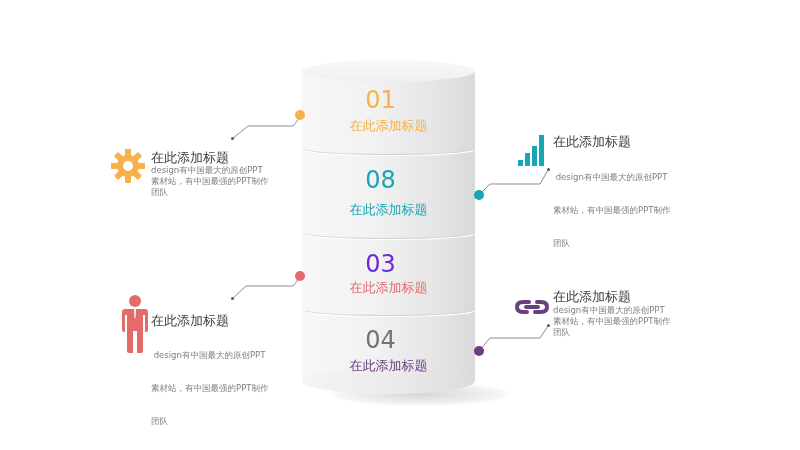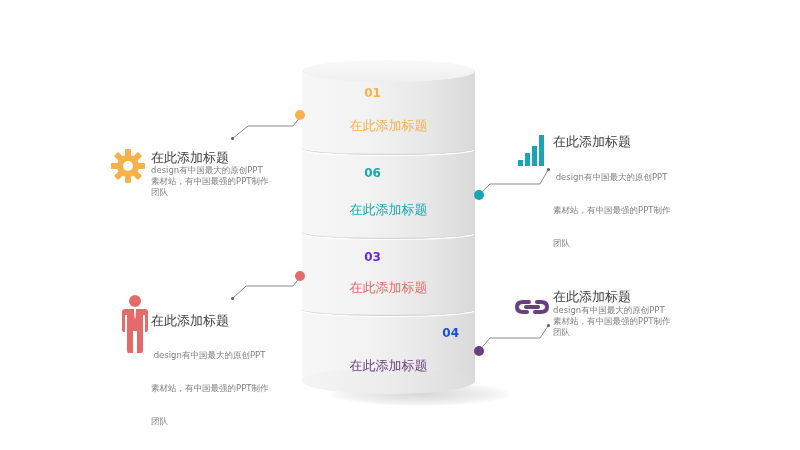--- a/index.html
+++ b/index.html
@@ -12,21 +12,21 @@
     background:linear-gradient(90deg,#f7f7f7 0%,#f2f2f2 40%,#e6e6e6 75%,#d9d9d9 100%); }
   .cyl-top { left:302px; top:60px; width:173px; height:22px; border-radius:50%;
     background:linear-gradient(180deg,#f9f9f9,#efefef); }
   .cyl-bottom { left:302px; top:368px; width:173px; height:26px; border-radius:50%;
     background:linear-gradient(90deg,#f4f4f4 0%,#ececec 50%,#dcdcdc 100%); }
   .cyl-shadow { left:330px; top:382px; width:180px; height:24px; border-radius:50%;
     background:radial-gradient(ellipse at center, rgba(0,0,0,0.16) 0%, rgba(0,0,0,0.06) 55%, rgba(0,0,0,0) 75%); }
   .seam { left:302px; width:173px; height:12px; border-radius:50%;
     border-bottom:1.5px solid #cfcfcf; box-shadow:0 2px 0 -1px #ffffff; }
 
-  .seg-num { width:173px; left:286px; text-align:center; font-size:12px;font-weight:bold; }
+  .seg-num { width:173px; left:294px; text-align:center; font-size:24px; }
   .seg-title { width:173px; left:302px; text-align:center; font-size:13px; }
 
   .item-title { font-size:13px; color:#404040; white-space:nowrap; }
   .item-desc { font-size:8.5px; color:#7f7f7f; line-height:11px; width:170px; }
 
   .dot { width:10px; height:10px; border-radius:50%; }
   .tiny-dot { width:3px; height:3px; border-radius:50%; background:#595959; }
   svg.lines { position:absolute; left:0; top:0; }
 </style>
 </head>
@@ -35,25 +35,25 @@
 <div class="abs cyl-shadow"></div>
 <div class="abs cyl-body"></div>
 <div class="abs cyl-bottom"></div>
 <div class="abs cyl-top"></div>
 <div class="abs seam" style="top:142px;"></div>
 <div class="abs seam" style="top:226px;"></div>
 <div class="abs seam" style="top:303px;"></div>
 
 <div class="abs seg-num" style="top:86px;color:#F6B14A;">01</div>
 <div class="abs seg-title" style="top:117px;color:#F6B14A;">在此添加标题</div>
-<div class="abs seg-num" style="top:166px;color:#18A5B5;">06</div>
+<div class="abs seg-num" style="top:166px;color:#18A5B5;">08</div>
 <div class="abs seg-title" style="top:201px;color:#18A5B5;">在此添加标题</div>
 <div class="abs seg-num" style="top:250px;color:#6d28d9;">03</div>
 <div class="abs seg-title" style="top:279px;color:#E36C6B;">在此添加标题</div>
-<div class="abs seg-num" style="top:326px;color:#1d4ed8;text-align:right;">04</div>
+<div class="abs seg-num" style="top:326px;color:#737373;">04</div>
 <div class="abs seg-title" style="top:357px;color:#6A3F7E;">在此添加标题</div>
 
 <svg class="lines" width="800" height="450">
   <polyline points="232,139 248,126 293,126 301,116" fill="none" stroke="#8c8c8c" stroke-width="1"></polyline>
   <polyline points="479,195 490,184 540,184 548,170" fill="none" stroke="#8c8c8c" stroke-width="1"></polyline>
   <polyline points="232,299 246,286 293,286 301,276" fill="none" stroke="#8c8c8c" stroke-width="1"></polyline>
   <polyline points="479,351 490,338 540,338 548,326" fill="none" stroke="#8c8c8c" stroke-width="1"></polyline>
 </svg>
 
 <div class="abs dot" style="left:295px;top:110px;background:#F6B14A;"></div>

